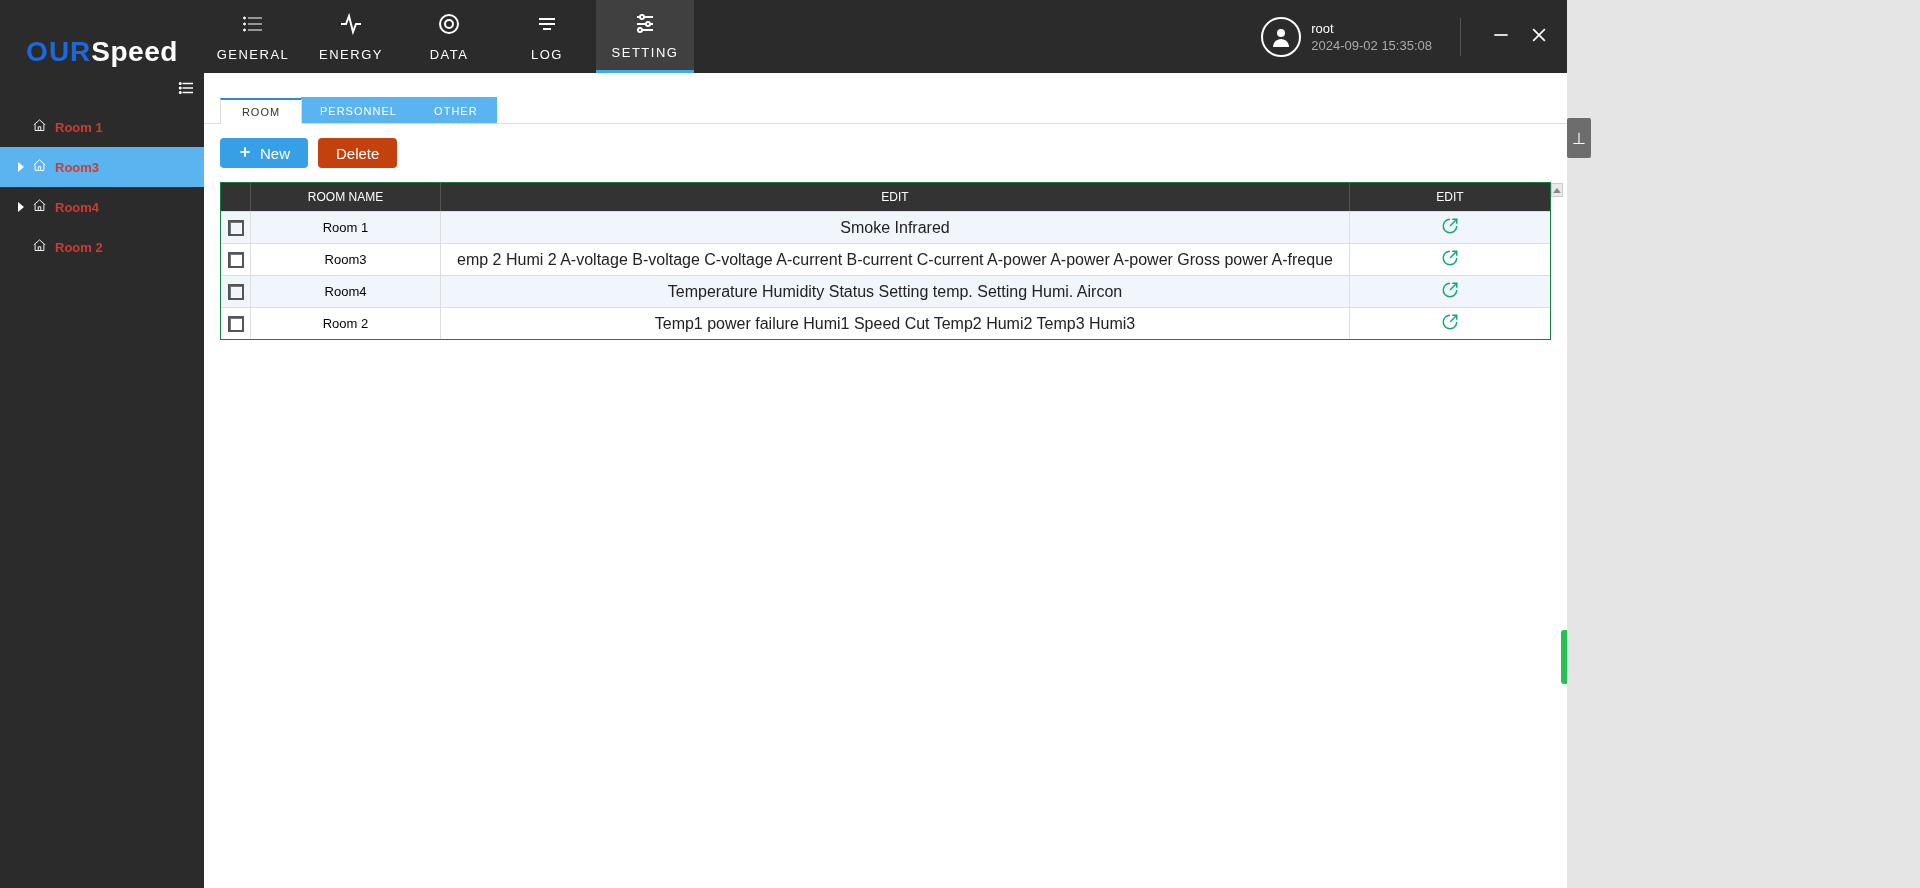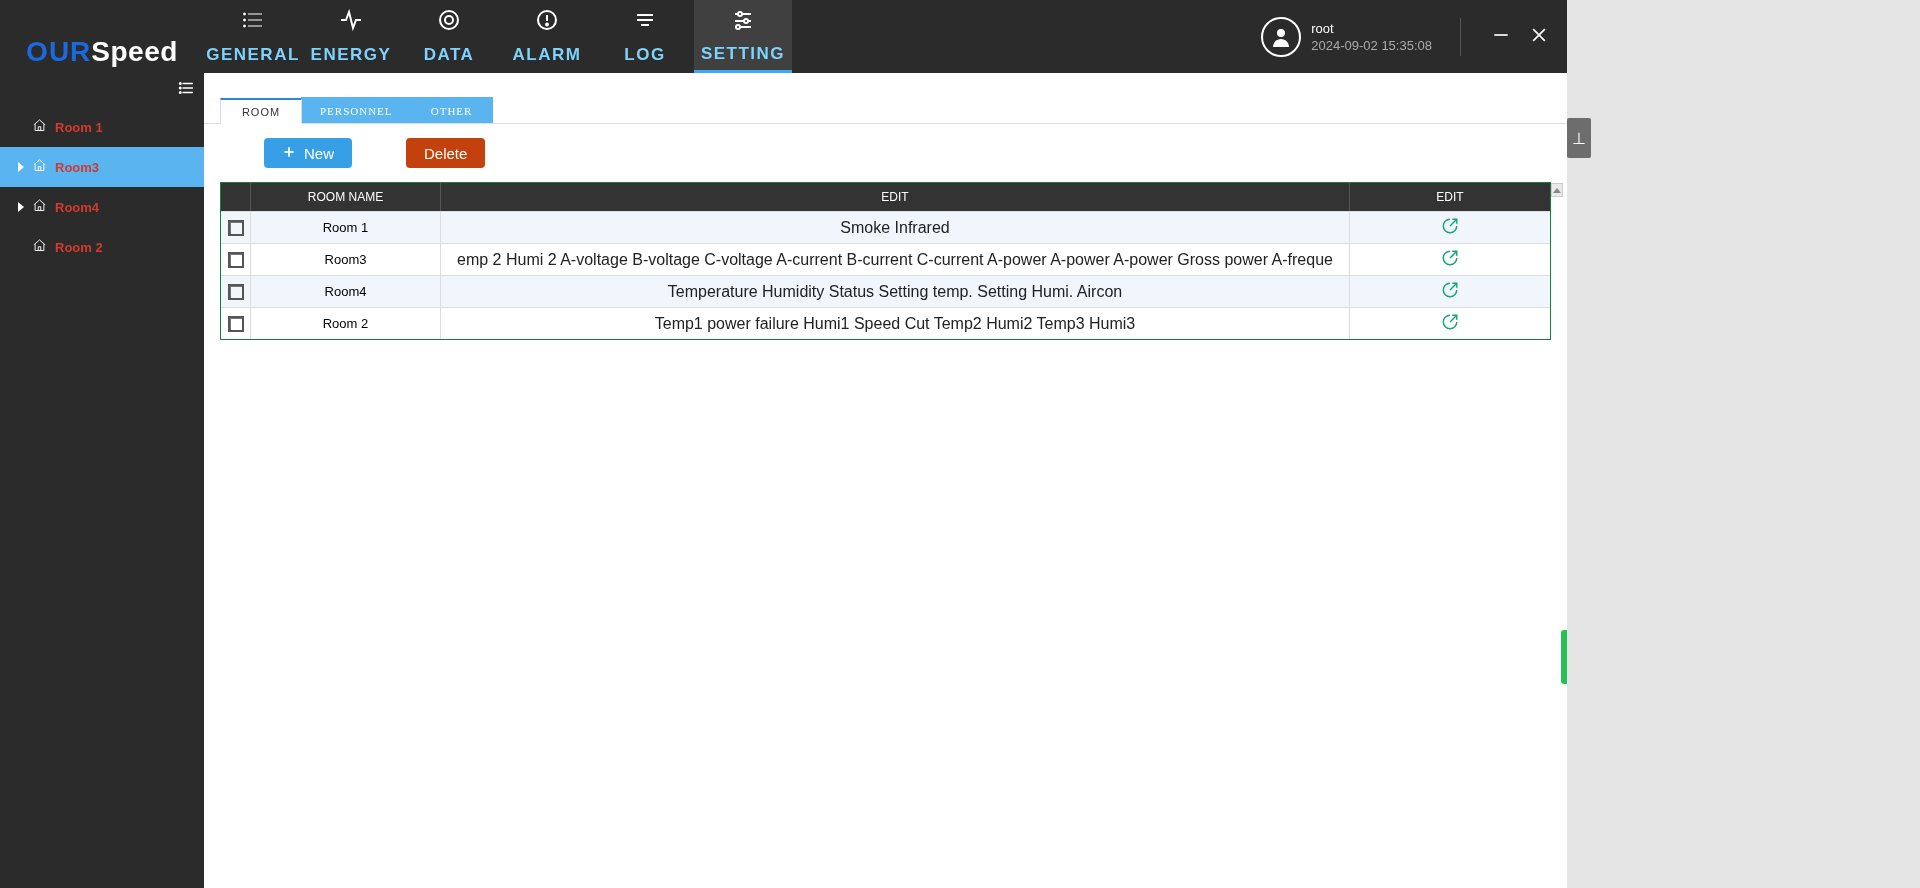--- a/index.html
+++ b/index.html
@@ -28,21 +28,21 @@
   .navtab {
     width: 98px; display: flex; flex-direction: column;
     align-items: center; justify-content: center; gap: 8px;
     cursor: pointer;
   }
   .navtab.active {
     background: rgba(255,255,255,0.10);
     border-bottom: 3px solid #3fa9f5;
   }
   .navtab .nav-icon svg { width: 24px; height: 24px; stroke: #fff; fill: none; }
-  .navtab span { font-size: 17px; letter-spacing: 1.5px; color: #7dd3fc; font-weight: bold; }
+  .navtab span { font-size: 13px; letter-spacing: 1.5px; color: #ffffff; }
 
   .topbar-spacer { flex: 1; }
   .userbox { display: flex; align-items: center; gap: 10px; padding-right: 16px; }
   .avatar {
     width: 40px; height: 40px; border-radius: 50%; border: 2px solid #fff;
     display: flex; align-items: center; justify-content: center;
   }
   .avatar svg { width: 24px; height: 24px; fill: #fff; }
   .userinfo { display: flex; flex-direction: column; font-size: 13px; color: #ccc; }
   .userinfo .uname { color: #fff; margin-bottom: 2px; }
@@ -85,30 +85,30 @@
     height: 51px; display: flex; align-items: flex-end; padding-left: 16px;
     border-bottom: 1px solid #ddd;
   }
   .tab {
     height: 26px; min-width: 82px; padding: 0 18px;
     display: flex; align-items: center; justify-content: center;
     font-size: 11px; letter-spacing: 1px; cursor: pointer;
     border: 1px solid #ddd; border-bottom: none; margin-right: -1px;
   }
   .tab.active { background: #fff; border-top: 2px solid #2b88d8; color: #333; position: relative; top: 1px; }
-  .tab.inactive { background: #5ab4ef; color: #fff; border-color: #5ab4ef; font-family: Liberation Serif, serif; }
+  .tab.inactive { background: #5ab4ef; color: #fff; border-color: #5ab4ef; }
 
   
   .actions {
     padding: 14px 16px; display: flex; gap: 10px;
   }
   .btn {
     height: 30px; padding: 0 18px; border-radius: 4px;
     display: flex; align-items: center; gap: 8px; font-size: 15px; font-weight: 500;
-    cursor: pointer; color: #fff; border: none; margin-left: 44px;
+    cursor: pointer; color: #fff; border: none;
   }
   .btn-new { background: #379fe6; }
   .btn-new svg { width: 14px; height: 14px; stroke: #fff; stroke-width: 3; }
   .btn-del { background: #c2410c; }
 
   
   .table-wrap { padding: 0 16px; flex: 1; min-height: 0; position: relative; }
   .tbl { position: relative; border: 1px solid #15803d; }
   .thead {
     display: flex; background: #333; color: #fff; height: 28px; font-size: 12px;
@@ -195,30 +195,20 @@
         <span>ENERGY</span>
       </div>
       <div class="navtab">
         <span class="nav-icon">
           <svg viewBox="0 0 24 24" stroke-width="2">
               <circle cx="12" cy="12" r="9"></circle>
               <circle cx="12" cy="12" r="4"></circle>
             </svg>
         </span>
         <span>DATA</span>
-      </div>
-      <div class="navtab">
-        <span class="nav-icon">
-          <svg viewBox="0 0 24 24" stroke-width="2">
-              <circle cx="12" cy="12" r="9"></circle>
-              <line x1="12" y1="7" x2="12" y2="13"></line>
-              <circle cx="12" cy="16.5" r="1" fill="#fff"></circle>
-            </svg>
-        </span>
-        <span>ALARM</span>
       </div>
       <div class="navtab">
         <span class="nav-icon">
           <svg viewBox="0 0 24 24" stroke-width="2">
               <line x1="4" y1="7" x2="20" y2="7"></line>
               <line x1="4" y1="12" x2="20" y2="12"></line>
               <line x1="8" y1="17" x2="16" y2="17"></line>
             </svg>
         </span>
         <span>LOG</span>

